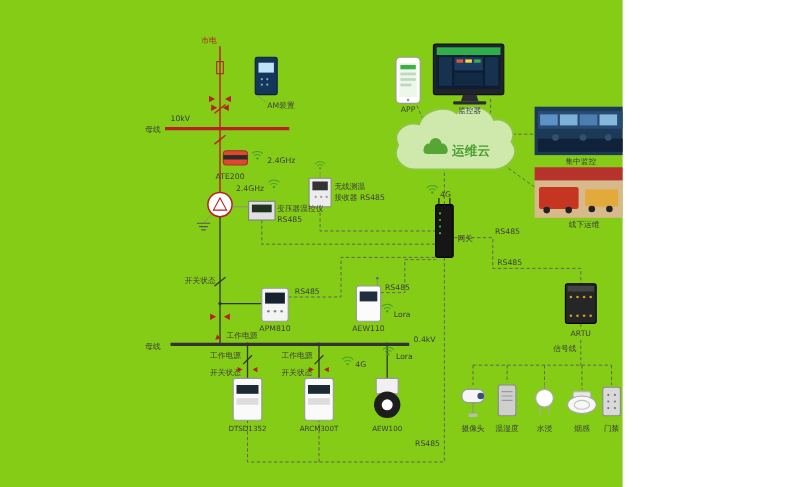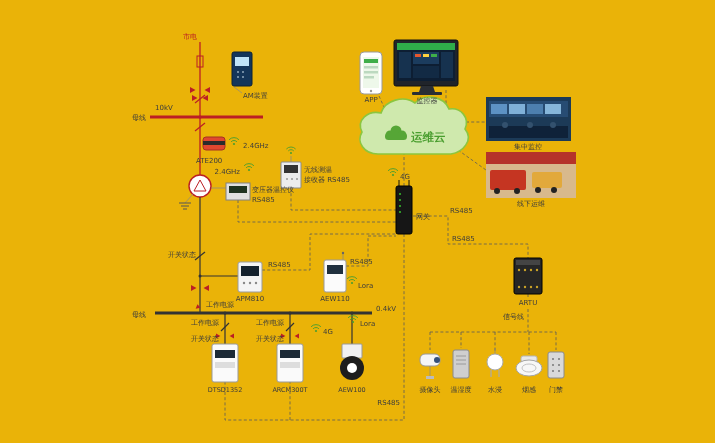--- a/index.html
+++ b/index.html
@@ -1,16 +1,16 @@
 <!DOCTYPE html>
 <html><head>
 <meta charset="utf-8">
 <style>
   html,body{margin:0;padding:0;background:#fff;}
-  .stage{position:relative;width:715px;height:443px;background:#eab308;overflow:hidden;
+  .stage{position:relative;width:566px;height:443px;background:#84cc16;overflow:hidden;
          font-family:"DejaVu Sans",sans-serif;}
   svg{display:block;}
   text{font-family:"DejaVu Sans",sans-serif;fill:#3c3c3c;font-size:7px;}
   .t65{font-size:6.5px;}
   .te{text-anchor:end;}
   .tm{text-anchor:middle;}
   .red{fill:#bb1f24;}
   .cloud-t{font-size:11.5px;font-weight:bold;fill:#4a9e2f;}
   .dash{stroke:#5a5a5a;stroke-width:.8;fill:none;stroke-dasharray:3 2.2;}
   .pr{stroke:#bb1f24;fill:none;stroke-width:1.3;}

